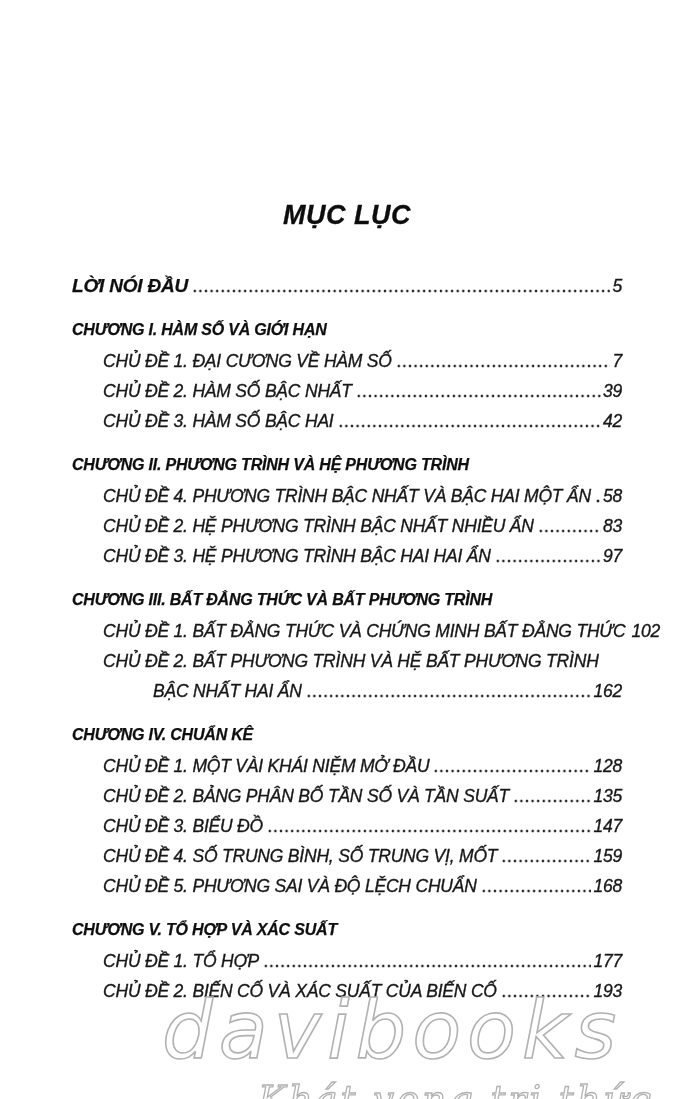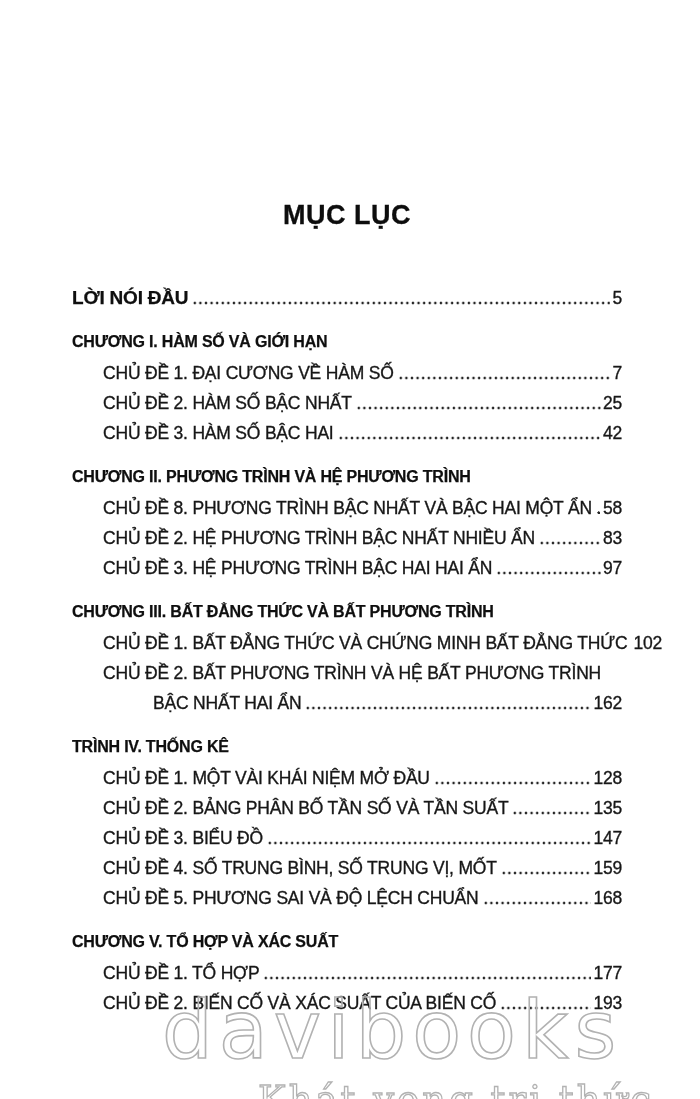--- a/index.html
+++ b/index.html
@@ -3,37 +3,38 @@
 <meta charset="utf-8">
 <style>
   html,body{margin:0;padding:0;background:#ffffff;}
   .sheet{
     position:relative;
     width:700px;height:1099px;
     background:#ffffff;
     overflow:hidden;
     font-family:"Liberation Sans",sans-serif;
     color:#161616;
+    font-style:italic;
   }
   .content{
     position:absolute;
     left:72px; top:200px;
     width:550px;
   }
   .doc-title{
     margin:0;
     font-size:27px;
     line-height:30px;
     font-weight:bold;
     letter-spacing:0.5px;
     text-align:center;
     color:#0d0d0d;
     -webkit-text-stroke:0.3px #0d0d0d;
   }
-  .preface{ margin-top:53px; }
+  .preface{ margin-top:41px; }
   .chapter{ margin-top:13px; }
   .chapter-title{
     height:32px; line-height:32px;
     font-size:16px; font-weight:bold;
     letter-spacing:-0.2px;
     color:#0f0f0f;
     -webkit-text-stroke:0.25px #0f0f0f;
     white-space:nowrap;
   }
   .row{
@@ -98,33 +99,33 @@
     <div class="chapter">
       <div class="chapter-title">CHƯƠNG I. HÀM SỐ VÀ GIỚI HẠN</div>
       <div class="row indent">
         <span class="lbl">CHỦ ĐỀ 1. ĐẠI CƯƠNG VỀ HÀM SỐ</span>
         <span class="dots"></span>
         <span class="pg">7</span>
       </div>
       <div class="row indent">
         <span class="lbl">CHỦ ĐỀ 2. HÀM SỐ BẬC NHẤT</span>
         <span class="dots"></span>
-        <span class="pg">25</span>
+        <span class="pg">39</span>
       </div>
       <div class="row indent">
         <span class="lbl">CHỦ ĐỀ 3. HÀM SỐ BẬC HAI</span>
         <span class="dots"></span>
         <span class="pg">42</span>
       </div>
     </div>
 
     <div class="chapter">
       <div class="chapter-title">CHƯƠNG II. PHƯƠNG TRÌNH VÀ HỆ PHƯƠNG TRÌNH</div>
       <div class="row indent">
-        <span class="lbl">CHỦ ĐỀ 8. PHƯƠNG TRÌNH BẬC NHẤT VÀ BẬC HAI MỘT ẨN</span>
+        <span class="lbl">CHỦ ĐỀ 4. PHƯƠNG TRÌNH BẬC NHẤT VÀ BẬC HAI MỘT ẨN</span>
         <span class="dots"></span>
         <span class="pg">58</span>
       </div>
       <div class="row indent">
         <span class="lbl">CHỦ ĐỀ 2. HỆ PHƯƠNG TRÌNH BẬC NHẤT NHIỀU ẨN</span>
         <span class="dots"></span>
         <span class="pg">83</span>
       </div>
       <div class="row indent">
         <span class="lbl">CHỦ ĐỀ 3. HỆ PHƯƠNG TRÌNH BẬC HAI HAI ẨN</span>
@@ -144,21 +145,21 @@
         <span class="lbl">CHỦ ĐỀ 2. BẤT PHƯƠNG TRÌNH VÀ HỆ BẤT PHƯƠNG TRÌNH</span>
       </div>
       <div class="row indent2">
         <span class="lbl">BẬC NHẤT HAI ẨN</span>
         <span class="dots"></span>
         <span class="pg">162</span>
       </div>
     </div>
 
     <div class="chapter">
-      <div class="chapter-title">TRÌNH IV. THỐNG KÊ</div>
+      <div class="chapter-title">CHƯƠNG IV. CHUẨN KÊ</div>
       <div class="row indent">
         <span class="lbl">CHỦ ĐỀ 1. MỘT VÀI KHÁI NIỆM MỞ ĐẦU</span>
         <span class="dots"></span>
         <span class="pg">128</span>
       </div>
       <div class="row indent">
         <span class="lbl">CHỦ ĐỀ 2. BẢNG PHÂN BỐ TẦN SỐ VÀ TẦN SUẤT</span>
         <span class="dots"></span>
         <span class="pg">135</span>
       </div>

